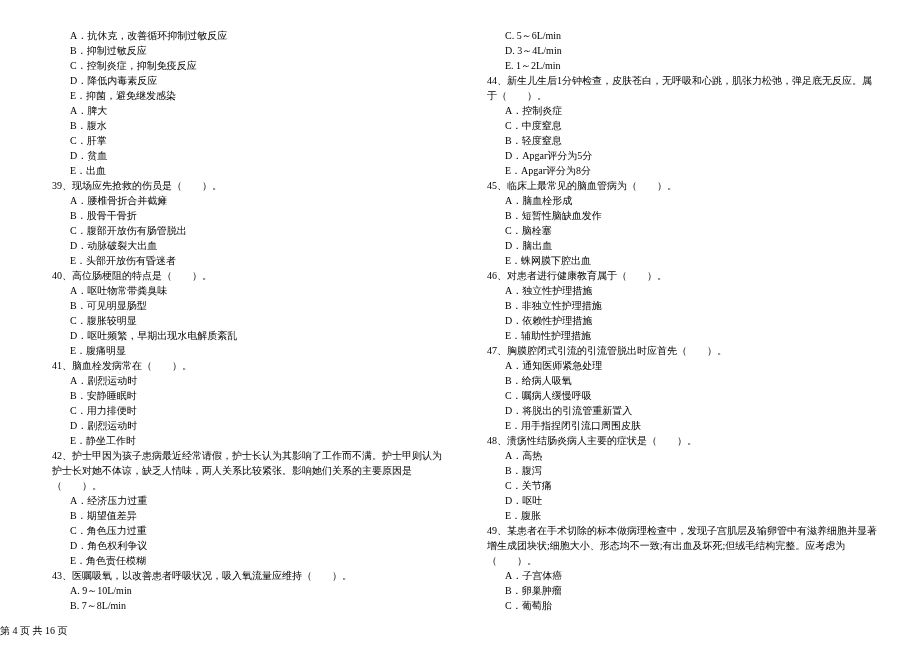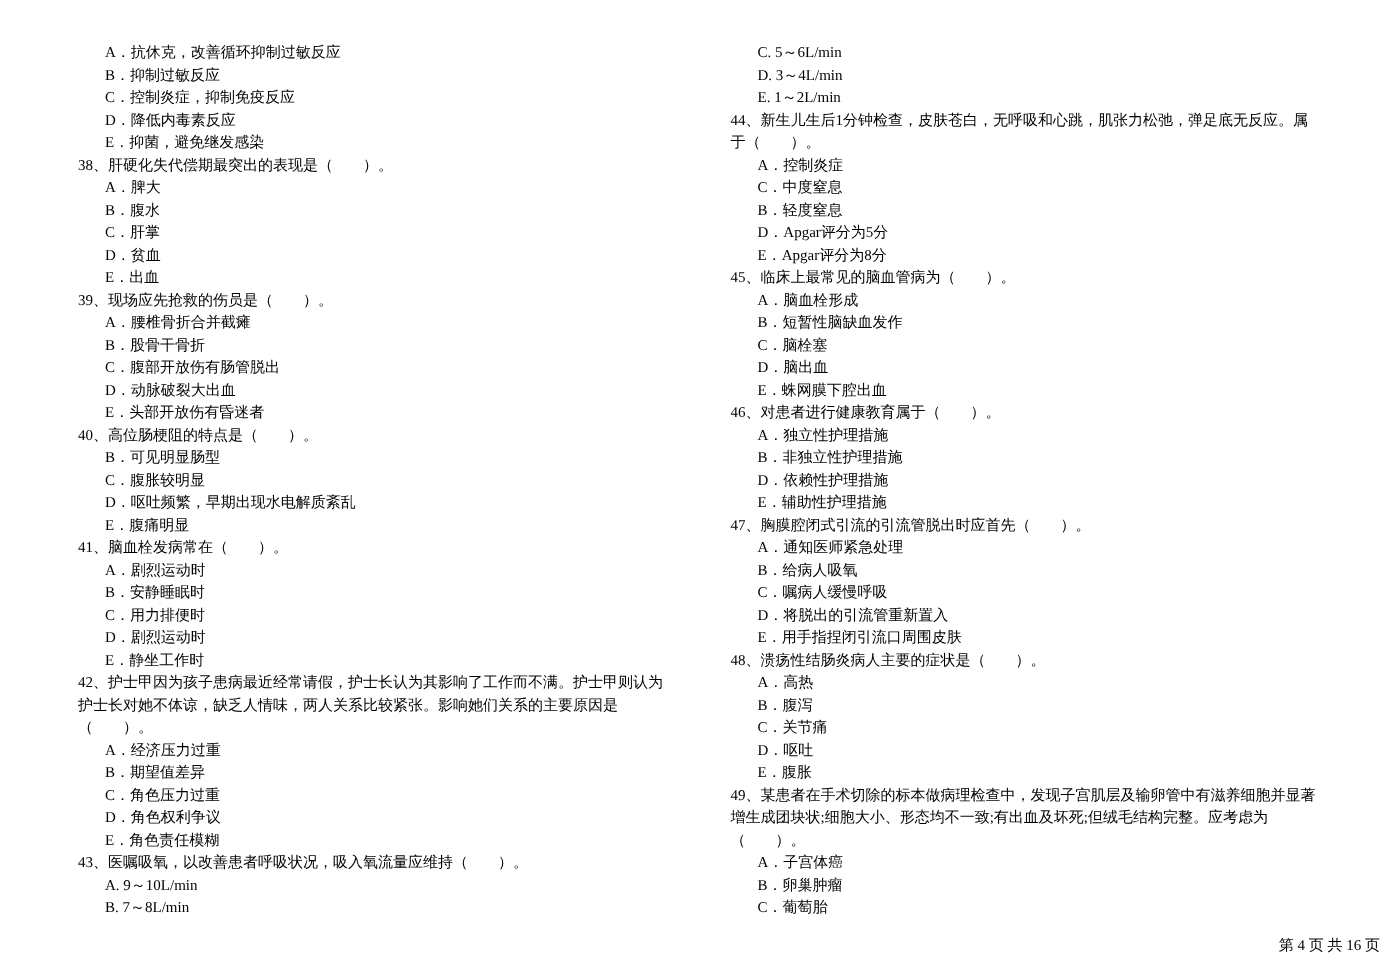--- a/index.html
+++ b/index.html
@@ -29,50 +29,50 @@
       padding-left: 30px;
     }
     .question {
       padding-left: 12px;
     }
     .footer {
       position: absolute;
       bottom: 12px;
       left: 0;
       right: 0;
-      text-align: right;
+      text-align: left;
       font-size: 10px;
     }
   </style>
 </head>
 <body>
 
 <div class="content">
   <div class="column">
     <div class="option">A．抗休克，改善循环抑制过敏反应</div>
     <div class="option">B．抑制过敏反应</div>
     <div class="option">C．控制炎症，抑制免疫反应</div>
     <div class="option">D．降低内毒素反应</div>
     <div class="option">E．抑菌，避免继发感染</div>
 
-    <div class="question">38、肝硬化失代偿期最突出的表现是（　　）。</div>
     <div class="option">A．脾大</div>
     <div class="option">B．腹水</div>
     <div class="option">C．肝掌</div>
     <div class="option">D．贫血</div>
     <div class="option">E．出血</div>
 
     <div class="question">39、现场应先抢救的伤员是（　　）。</div>
     <div class="option">A．腰椎骨折合并截瘫</div>
     <div class="option">B．股骨干骨折</div>
     <div class="option">C．腹部开放伤有肠管脱出</div>
     <div class="option">D．动脉破裂大出血</div>
     <div class="option">E．头部开放伤有昏迷者</div>
 
     <div class="question">40、高位肠梗阻的特点是（　　）。</div>
+    <div class="option">A．呕吐物常带粪臭味</div>
     <div class="option">B．可见明显肠型</div>
     <div class="option">C．腹胀较明显</div>
     <div class="option">D．呕吐频繁，早期出现水电解质紊乱</div>
     <div class="option">E．腹痛明显</div>
 
     <div class="question">41、脑血栓发病常在（　　）。</div>
     <div class="option">A．剧烈运动时</div>
     <div class="option">B．安静睡眠时</div>
     <div class="option">C．用力排便时</div>
     <div class="option">D．剧烈运动时</div>

